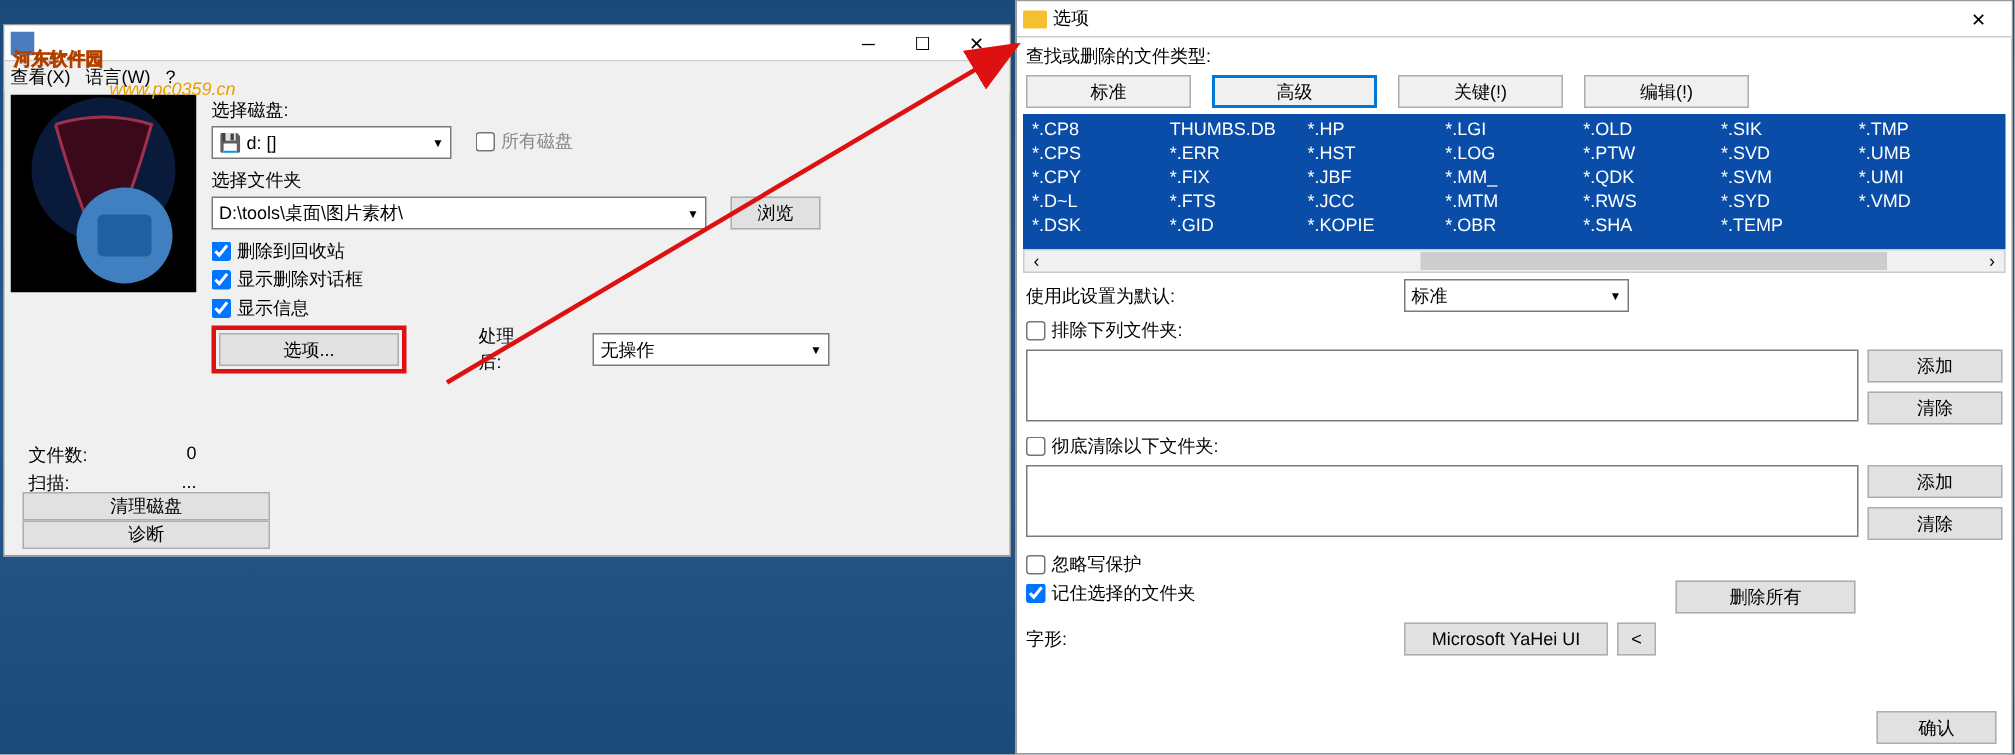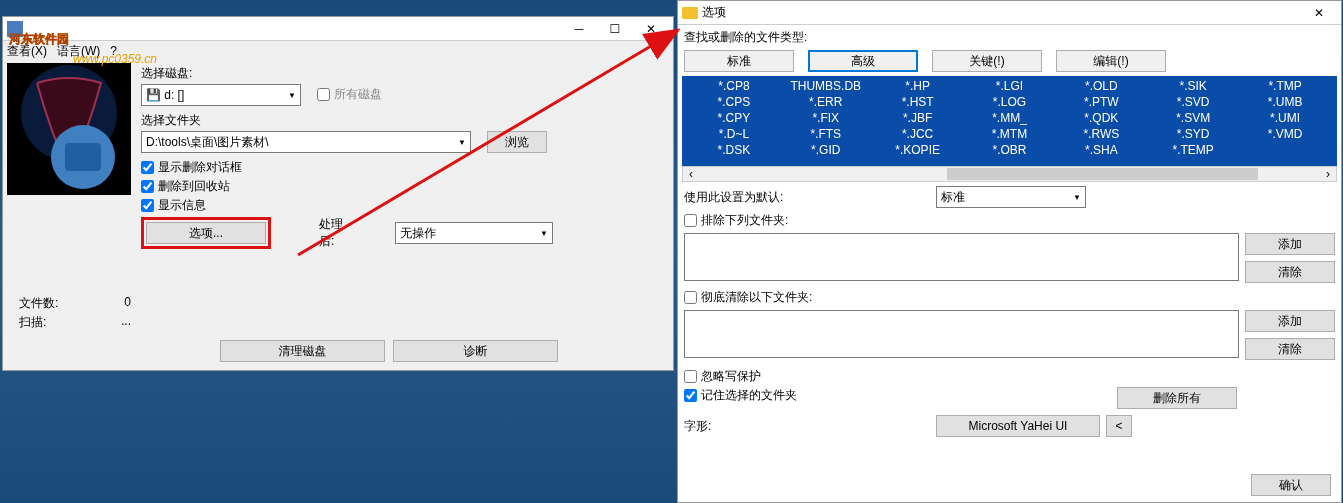--- a/index.html
+++ b/index.html
@@ -26,30 +26,30 @@
 .chk input { margin-right: 4px; }
 .red-box { border: 3px solid #d11; padding: 2px; display: inline-block; }
 .red-box .btn { width: 120px; }
 .right-panel { position: absolute; right: 10px; top: 58px; width: 100px; text-align: right; }
 .right-panel div { margin-bottom: 2px; }
 .pie { width: 60px; height: 60px; border-radius: 50%; background: conic-gradient(#5a6d92 0deg 200deg, #2a3548 200deg 360deg); border: 1px solid #333; margin-left: auto; margin-top: 6px; }
 .stats { position: absolute; left: 16px; top: 278px; }
 .stats .srow { display: flex; margin-bottom: 2px; gap: 12px; }
 .stats .slabel { width: 60px; }
 .stats .sval { width: 40px; text-align: right; }
-.bottombar { position: absolute; left: 12px; right: 12px; bottom: 2px; height: 28px; display: flex; }
+.bottombar { position: absolute; left: 12px; right: 12px; bottom: 14px; height: 28px; display: flex; flex-direction: column; }
 .bottombar .btn { width: 165px; margin-right: 8px; }
 
 
 .win-right { left: 677px; top: 0; width: 665px; height: 503px; background: #fff; }
 .top-label { padding: 4px 6px; }
 .tab-row { display: flex; gap: 14px; padding: 0 6px 4px; }
 .tab { border: 1px solid #adadad; height: 22px; width: 110px; display: flex; align-items: center; justify-content: center; cursor: pointer; background: #f0f0f0; }
 .tab.active { border: 2px solid #0078d7; }
-.ext-box { margin: 0 4px; background: #0a4da8; color: #fff; height: 90px; overflow: hidden; position: relative; text-align: center; }
+.ext-box { margin: 0 4px; background: #0a4da8; color: #fff; height: 90px; overflow: hidden; position: relative; }
 .ext-grid { display: grid; grid-template-columns: repeat(7, 1fr); padding: 2px 6px; }
 .ext-grid span { padding: 1px 0; white-space: nowrap; }
 .hscroll { height: 16px; background: #f0f0f0; margin: 0 4px; border: 1px solid #ccc; display: flex; }
 .hscroll .arrow { width: 16px; display: flex; align-items: center; justify-content: center; cursor: pointer; }
 .hscroll .track { flex: 1; position: relative; }
 .hscroll .thumb { position: absolute; left: 40%; width: 50%; top: 1px; bottom: 1px; background: #cdcdcd; }
 .form-row { display: flex; align-items: center; padding: 4px 6px; gap: 6px; }
 .form-row .lblw { width: 120px; }
 .listbox { border: 1px solid #7a7a7a; background: #fff; height: 48px; }
 .list-area { display: flex; padding: 2px 6px; gap: 6px; }
@@ -112,25 +112,25 @@
     <div class="row">
       <div class="combo" style="width:330px">
         <span>D:\tools\桌面\图片素材\</span>
         <span class="arrow">▼</span>
       </div>
       <button class="btn" style="margin-left:16px;width:60px">浏览</button>
     </div>
 
     <label class="chk">
         <input type="checkbox" checked="" style="">
+        <span>删除到回收站</span>
+      </label>
+    <label class="chk">
+        <input type="checkbox" checked="" style="">
         <span>显示删除对话框</span>
-      </label>
-    <label class="chk">
-        <input type="checkbox" checked="" style="">
-        <span>删除到回收站</span>
       </label>
     <label class="chk">
         <input type="checkbox" checked="" style="">
         <span>显示信息</span>
       </label>
 
     <div class="row" style="margin-top:2px">
       <span class="red-box">
         <button class="btn">选项...</button>
       </span>
@@ -266,21 +266,21 @@
     <div style="display:flex;align-items:flex-start">
       <label class="chk" style="flex:1">
           <input type="checkbox" checked="" style="">
           <span>记住选择的文件夹</span>
         </label>
       <button class="btn" style="width:120px;margin-right:98px">删除所有</button>
     </div>
     <div class="form-row" style="padding:6px 0 0">
       <span style="width:40px">字形:</span>
       <div style="width:200px"></div>
-      <button class="btn" style="width:164px">Microsoft YaHei UI</button>
+      <button class="btn" style="width:136px">Microsoft YaHei UI</button>
       <button class="btn" style="width:24px">&lt;</button>
     </div>
   </div>
 
   <div class="bottom-buttons">
     <button class="btn">确认</button>
   </div>
 </div>
 
 <svg class="arrow-svg" width="1343" height="503">

